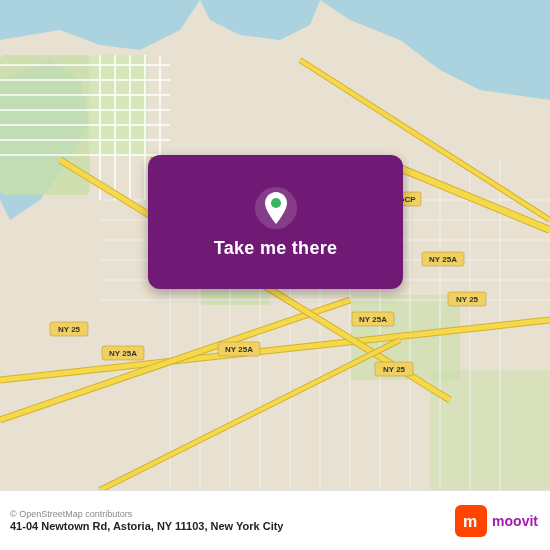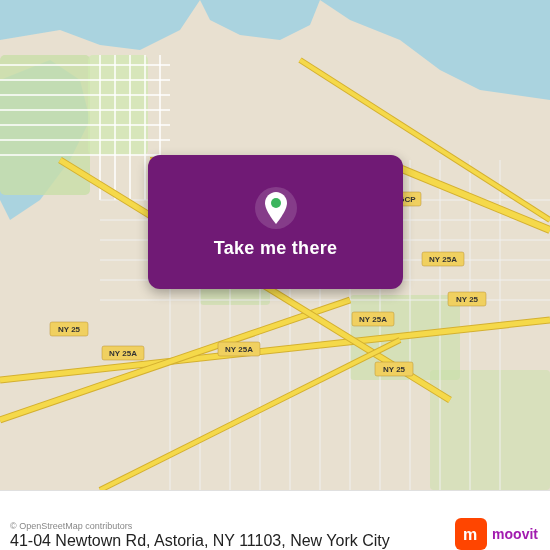--- a/index.html
+++ b/index.html
@@ -57,21 +57,21 @@
       font-weight: 600;
       letter-spacing: 0.3px;
     }
 
     
     #info-bar {
       width: 550px;
       height: 60px;
       background: #ffffff;
       display: flex;
-      align-items: flex-end;
+      align-items: center;
       justify-content: space-between;
       padding: 0 12px 0 10px;
       border-top: 1px solid #e0e0e0;
       position: absolute;
       bottom: 0;
       left: 0;
       z-index: 20;
     }
 
     .info-left {
@@ -79,23 +79,23 @@
       flex-direction: column;
       gap: 1px;
     }
 
     .copyright-text {
       font-size: 9px;
       color: #888;
     }
 
     .address-text {
-      font-size: 16px;
+      font-size: 11px;
       color: #222;
-      font-weight: 400;
+      font-weight: 700;
     }
 
     
     .moovit-logo {
       display: flex;
       align-items: center;
       gap: 5px;
       flex-shrink: 0;
     }
 

